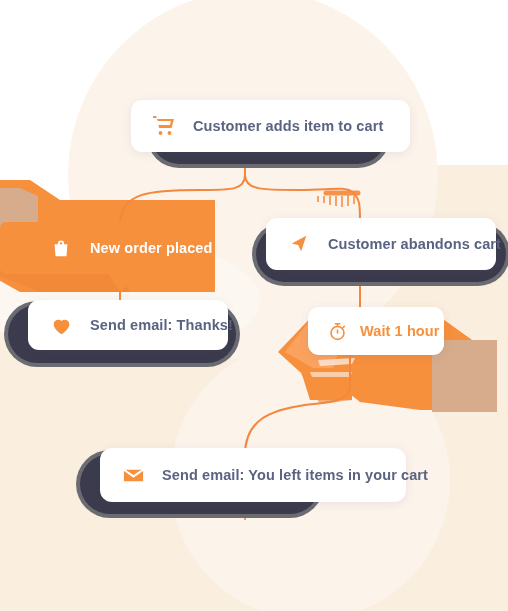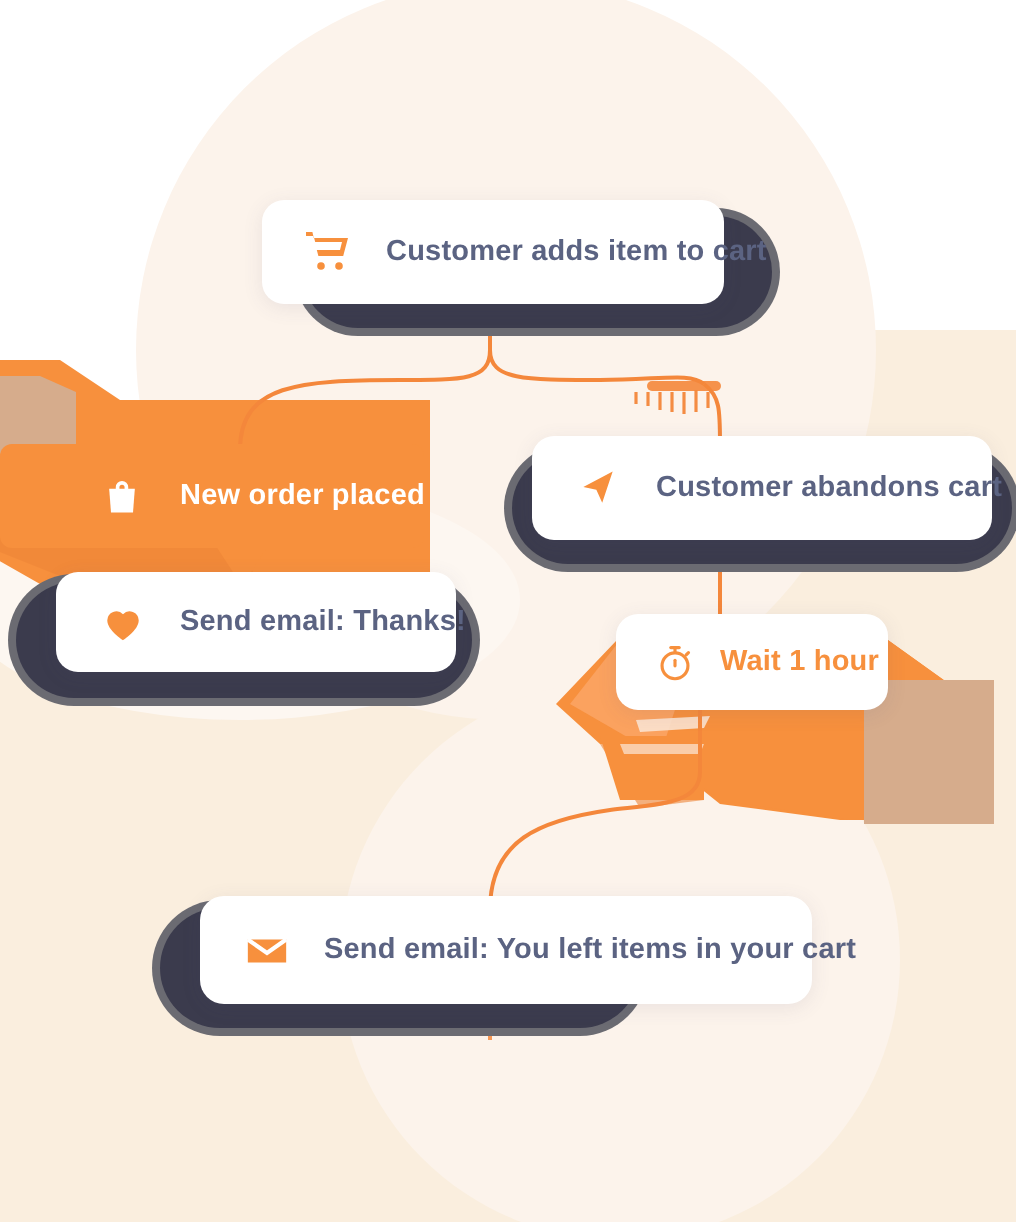--- a/index.html
+++ b/index.html
@@ -135,21 +135,21 @@
     <path d="M120 272 V305" stroke="#F4873B" stroke-width="2"></path>
 
     <path d="M360 272 V310" stroke="#F4873B" stroke-width="2"></path>
 
     <path d="M350 352 V386 C350 402 330 402 305 405 C270 410 245 420 245 455" stroke="#F4873B" stroke-width="2"></path>
     <path d="M245 455 V520" stroke="#F4873B" stroke-width="2" opacity="0.85"></path>
   </svg>
 
   <div class="node" style="left:131px; top:100px; width:245px; height:58px;">
     <div class="shadow" style="left:20px; top:8px; width:235px; height:56px; border-radius:28px;"></div>
-    <div class="card" style="width:231px; height:52px;">
+    <div class="card" style="width:279px; height:52px;">
       <span class="ico">
         <svg width="24" height="24" viewBox="0 0 24 24" fill="#F7903D">
           <path d="M1 2h3.2l.7 3H22l-2.4 9H7.2L6.4 11H18l1-4H5.6l-.8-3H1z"></path>
           <circle cx="8.5" cy="19" r="1.9"></circle>
           <circle cx="17.5" cy="19" r="1.9"></circle>
         </svg>
       </span>
       <span class="lbl">Customer adds item to cart</span>
     </div>
   </div>
@@ -174,21 +174,21 @@
           <path d="M8.6 9.4V7.2a3.4 3.4 0 0 1 6.8 0v2.2h-2V7.2a1.4 1.4 0 0 0-2.8 0v2.2z"></path>
         </svg>
       </span>
       <span class="lbl">New order placed</span>
     </div>
     <svg style="position:absolute; left:108px; top:51px; width:26px; height:22px; z-index:2;" viewBox="0 0 26 22">
       <polygon points="0,0 26,0 13,20" fill="#F7903D"></polygon>
     </svg>
   </div>
 
-  <div class="node" style="left:18px; top:286px; width:220px; height:60px;">
+  <div class="node" style="left:18px; top:300px; width:220px; height:60px;">
     <div class="shadow" style="left:-10px; top:5px; width:228px; height:58px; border-radius:29px;"></div>
     <div class="card" style="width:200px; height:50px; left:10px; top:0px;">
       <span class="ico">
         <svg width="23" height="23" viewBox="0 0 24 24" fill="#F7903D">
           <path d="M12 21s-8.2-5.1-8.2-10.4A4.8 4.8 0 0 1 12 7.4a4.8 4.8 0 0 1 8.2 3.2C20.2 15.9 12 21 12 21z"></path>
         </svg>
       </span>
       <span class="lbl">Send email: Thanks!</span>
     </div>
   </div>

